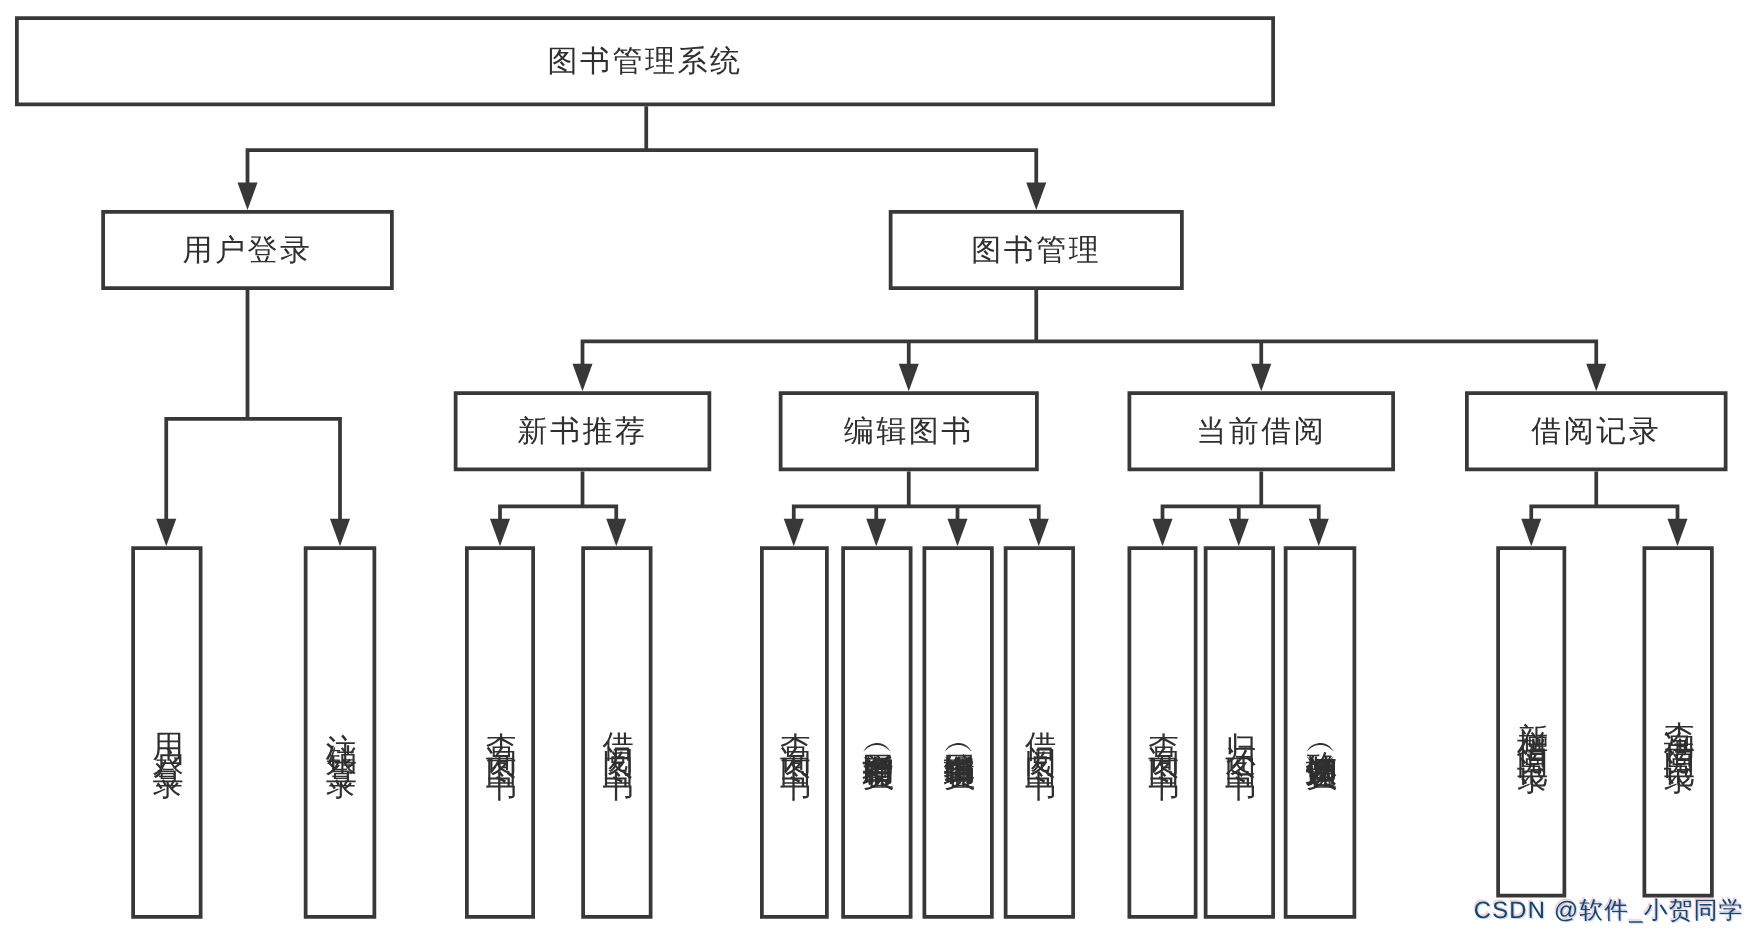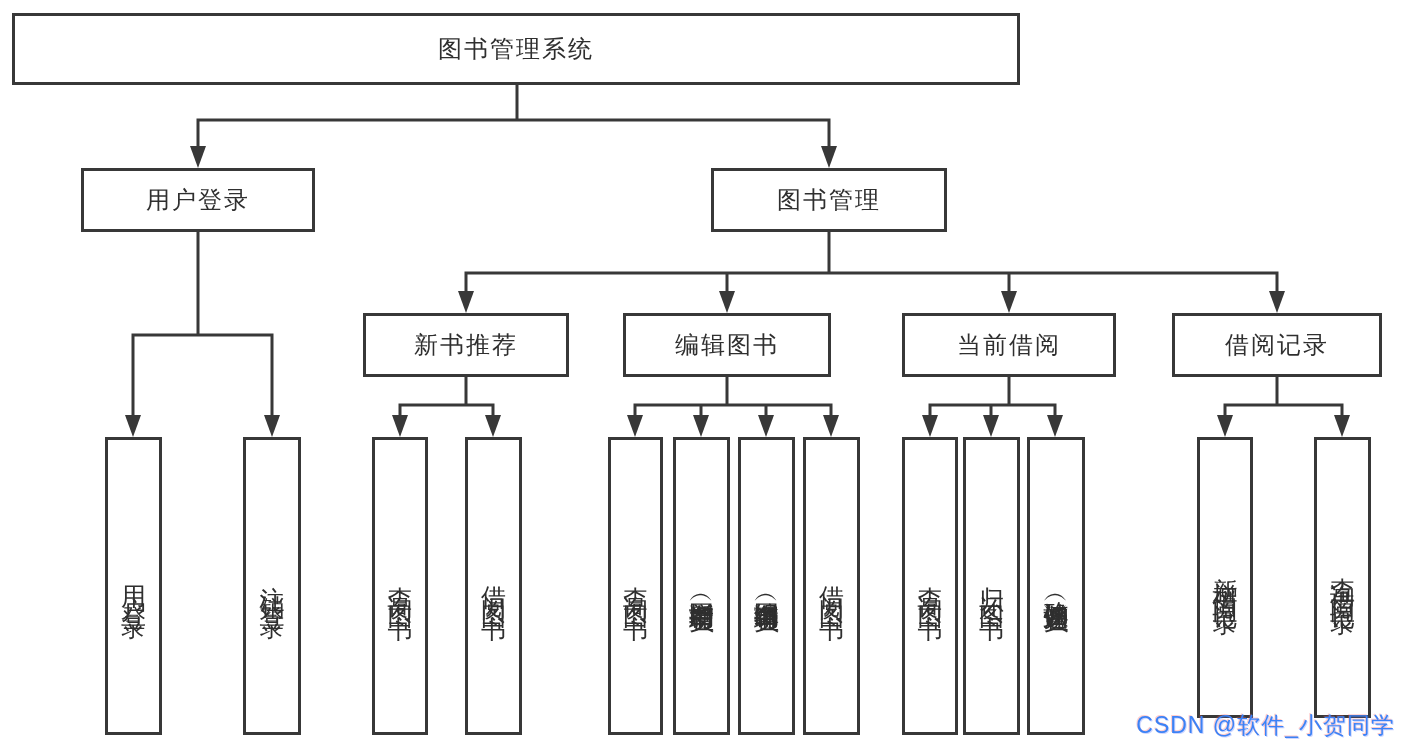--- a/index.html
+++ b/index.html
@@ -33,22 +33,22 @@
     line-height:1;
     white-space:nowrap;
   }
   .ls4{letter-spacing:10px;}
   .ls6{letter-spacing:7px;}
   .ls9{letter-spacing:1px;}
   .watermark{
     position:absolute;
     right:10px;
     bottom:6px;
-    font-size:23px;
-    color:#3b82f6;
+    font-size:19px;
+    color:#0c4a6e;
     letter-spacing:1px;
     text-shadow:-1px -1px 0 rgba(255,90,90,.30), 1px 1px 0 rgba(90,120,255,.30);
     white-space:nowrap;
   }
 </style>
 </head>
 <body>
 
 <div class="canvas">
 

